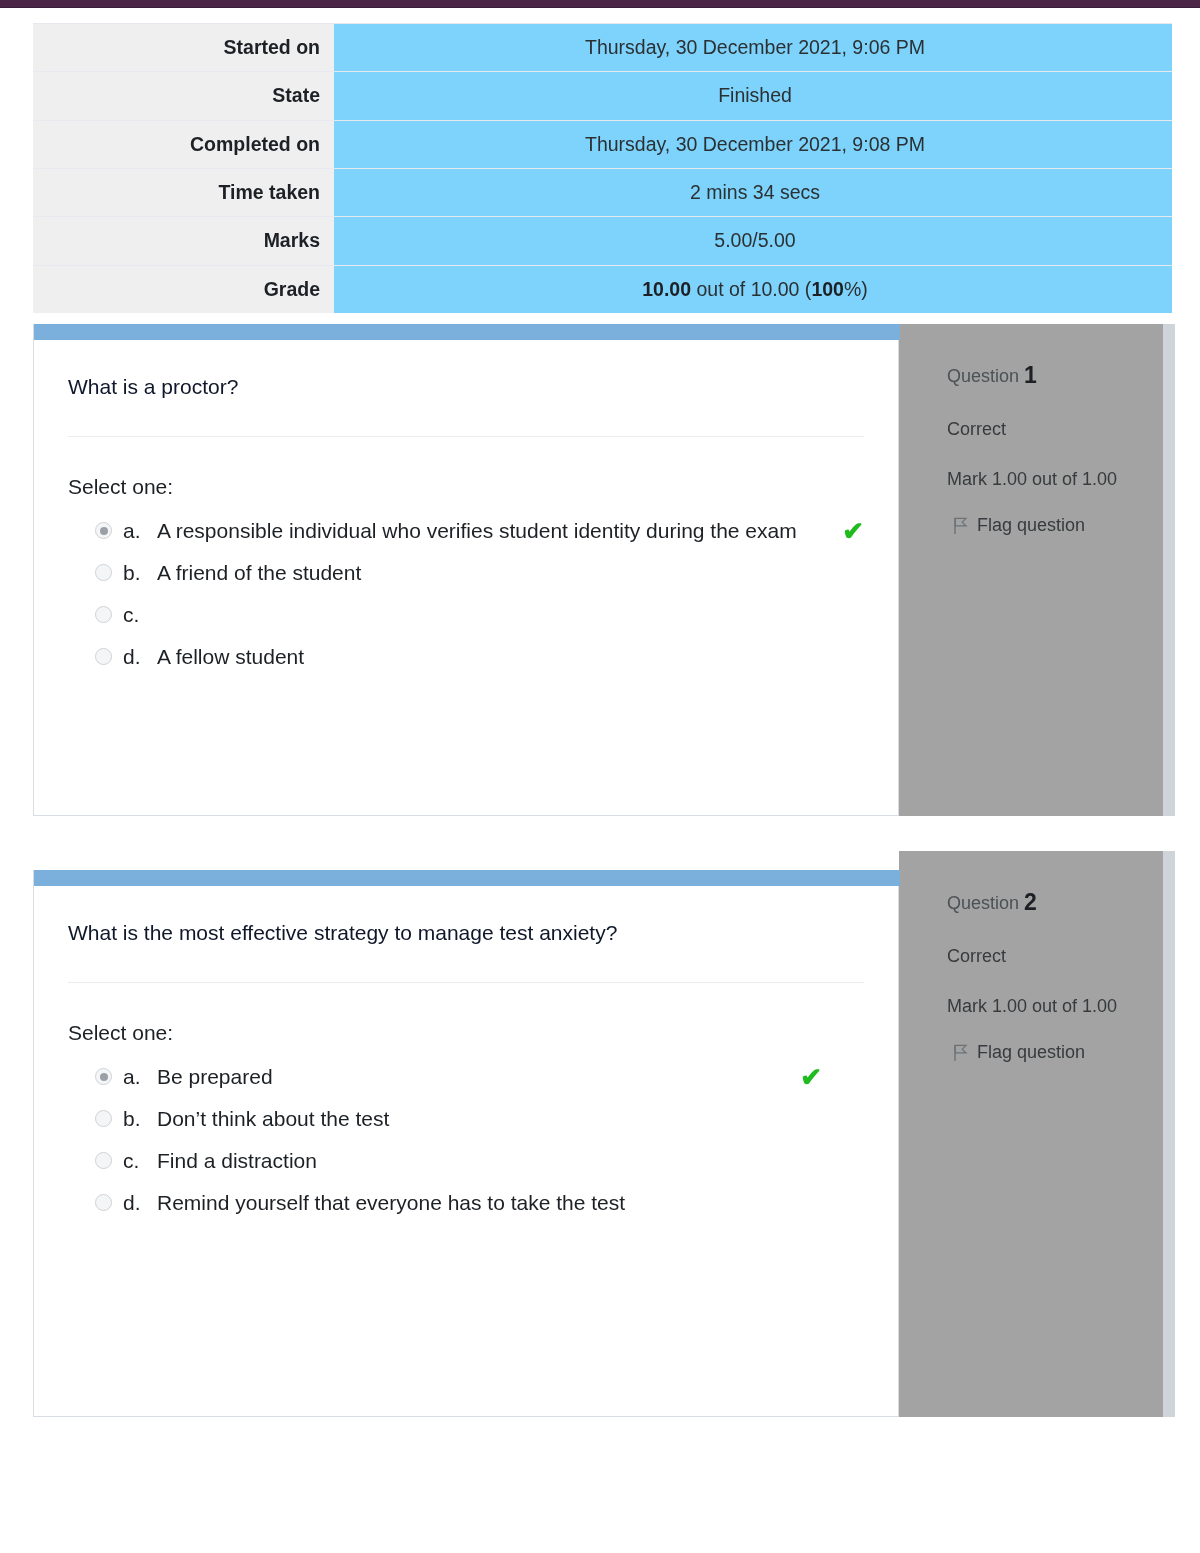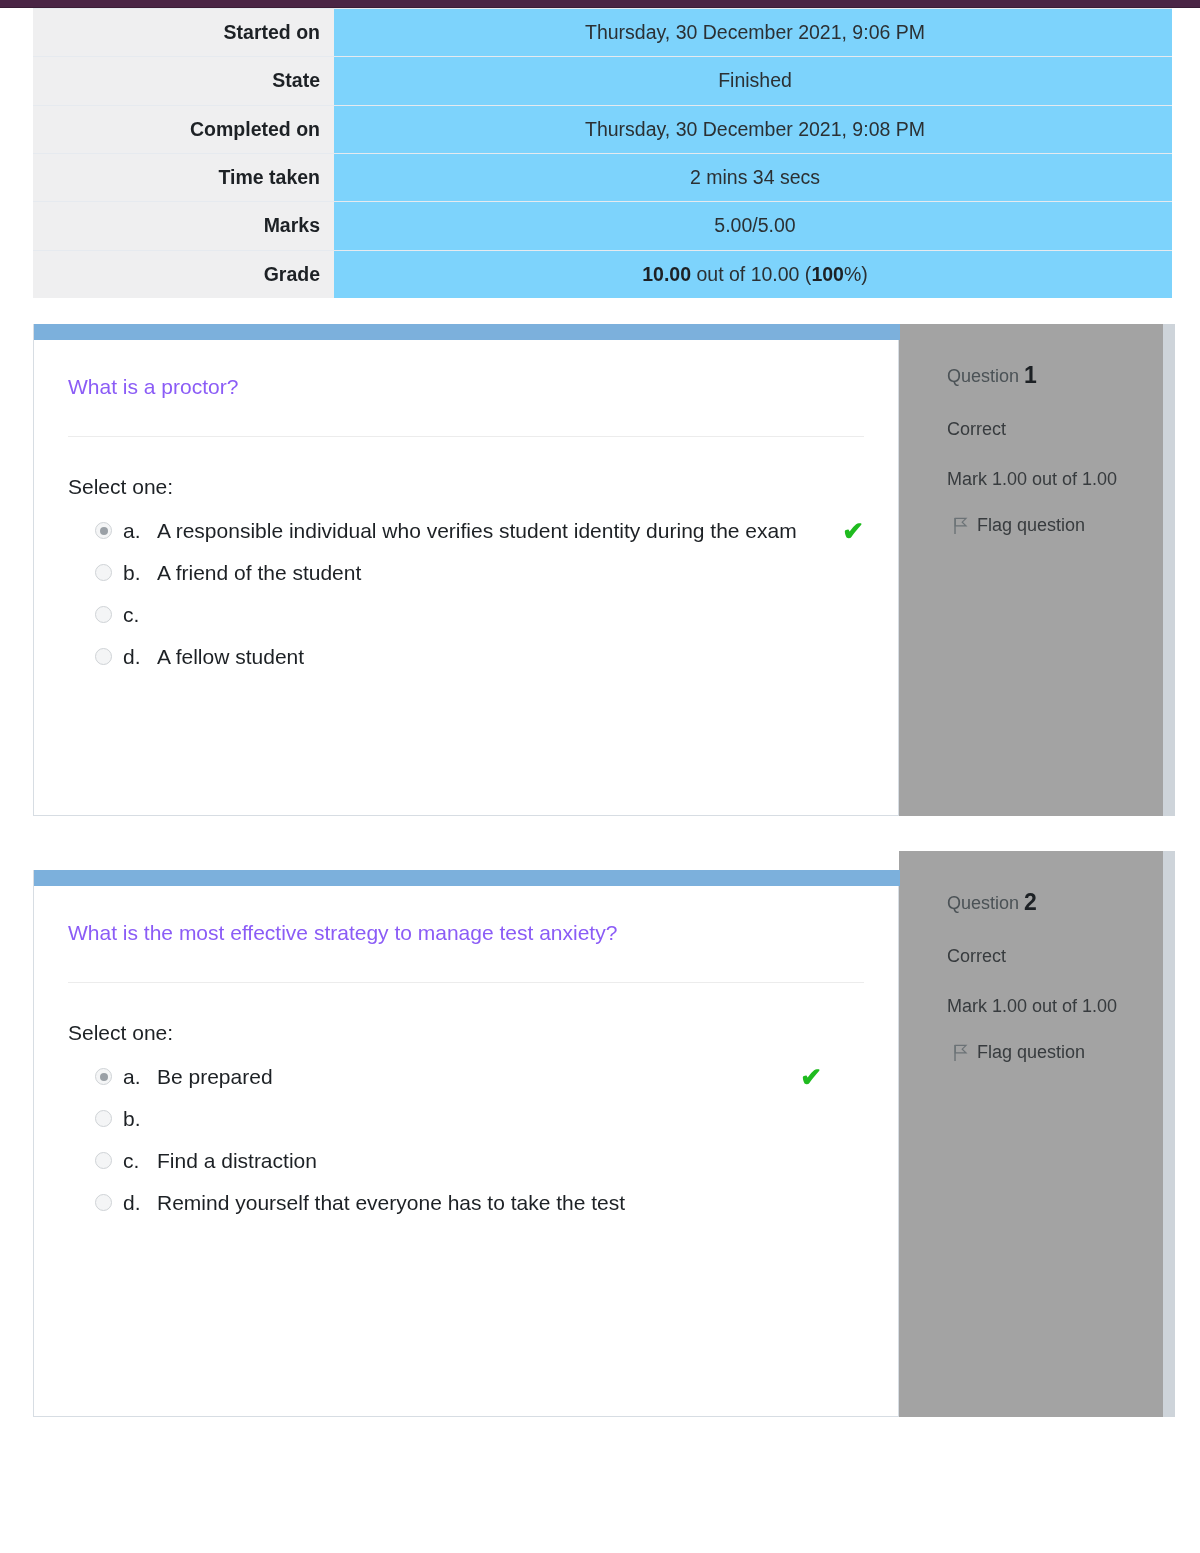--- a/index.html
+++ b/index.html
@@ -22,21 +22,21 @@
     top: 0; left: 0;
     width: 1200px;
     height: 7px;
     background: #4a2545;
     border-bottom: 1px solid #3a1d36;
   }
 
   
   .summary-wrap {
     position: absolute;
-    top: 8px;
+    top: 23px;
     left: 33px;
     width: 1139px;
   }
   table.summary {
     border-collapse: collapse;
     width: 100%;
     table-layout: fixed;
   }
   table.summary tr { border-top: 1px solid #e6eaef; }
   table.summary tr:first-child { border-top: 1px solid #e6eaef; }
@@ -89,21 +89,21 @@
     height: 16px;
     background: #7cb0dc;
     box-sizing: border-box;
   }
   .content-body {
     padding: 48px 34px 30px 34px;
   }
   .qtext {
     font-size: 21px;
     line-height: 1.45;
-    color: #8b5cf6;
+    color: #0f172a;
     margin: 0 0 34px 0;
   }
   .hr {
     border: none;
     border-top: 1px solid #ececec;
     margin: 0 0 38px 0;
   }
   .select-one {
     font-size: 21px;
     color: #1d2125;
@@ -297,20 +297,21 @@
         <ul class="answers">
           <li class="ans-row">
             <span class="radio checked"></span>
             <span class="ans-letter">a.</span>
             <span class="ans-text">Be prepared</span>
             <span class="tick far">✔</span>
           </li>
           <li class="ans-row">
             <span class="radio"></span>
             <span class="ans-letter">b.</span>
+            <span class="ans-text">Don’t think about the test</span>
           </li>
           <li class="ans-row">
             <span class="radio"></span>
             <span class="ans-letter">c.</span>
             <span class="ans-text">Find a distraction</span>
           </li>
           <li class="ans-row">
             <span class="radio"></span>
             <span class="ans-letter">d.</span>
             <span class="ans-text">Remind yourself that everyone has to take the test</span>

